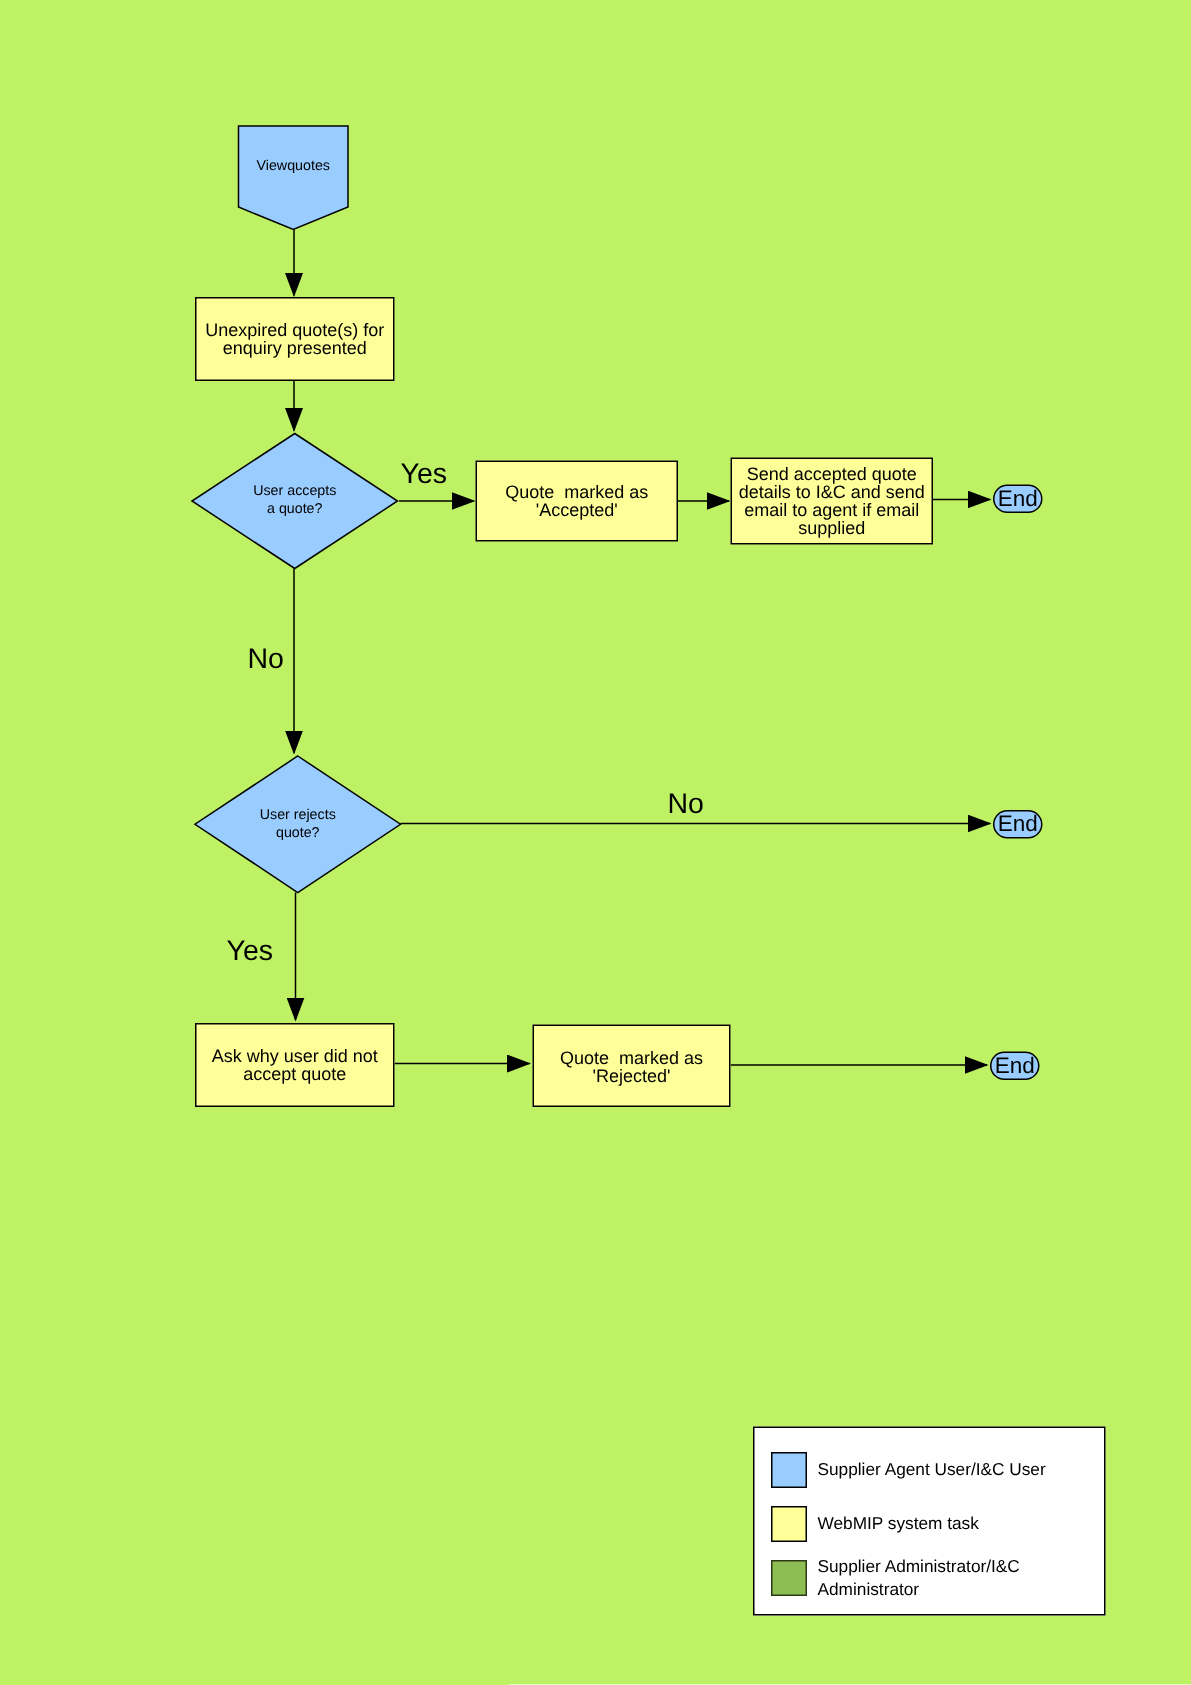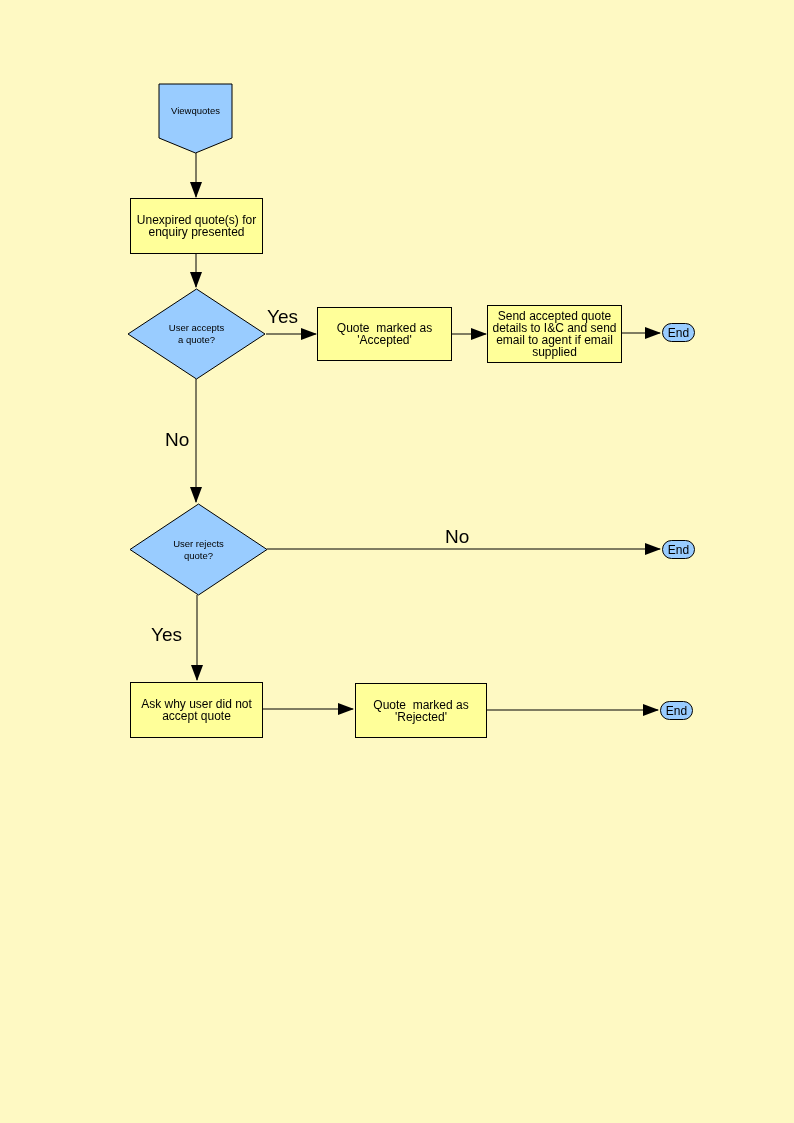--- a/index.html
+++ b/index.html
@@ -1,20 +1,20 @@
 <!DOCTYPE html>
 <html><head>
 <meta charset="utf-8">
 <style>
   html, body { margin: 0; padding: 0; background: #ffffff; }
   .page {
     position: relative;
     width: 794px;
     height: 1123px;
-    background: #fef9c3;
+    background: #bef264;
     font-family: "Liberation Sans", sans-serif;
     color: #000000;
     overflow: hidden;
   }
   .layer { position: absolute; left: 0; top: 0; }
   .node-text {
     position: absolute;
     display: flex;
     align-items: center;
     justify-content: center;
@@ -40,21 +40,21 @@
     position: absolute;
     width: 33px;
     height: 19px;
     background: #99CCFF;
     border: 1px solid #000000;
     border-radius: 9.5px;
     box-sizing: border-box;
     display: flex;
     align-items: center;
     justify-content: center;
-    font-size: 12px;
+    font-size: 15px;
   }
   .edge-label {
     position: absolute;
     font-size: 19px;
     line-height: 24px;
   }
   .legend {
     position: absolute;
     left: 502px;
     top: 951px;
@@ -135,14 +135,24 @@
 
   <div class="end-node" style="left:662px; top:323px;">End</div>
   <div class="end-node" style="left:662px; top:540px;">End</div>
   <div class="end-node" style="left:660px; top:701px;">End</div>
 
   <div class="edge-label" style="left:267px; top:305px;">Yes</div>
   <div class="edge-label" style="left:165px; top:428px;">No</div>
   <div class="edge-label" style="left:445px; top:525px;">No</div>
   <div class="edge-label" style="left:151px; top:623px;">Yes</div>
 
+  <div class="legend">
+    <div class="swatch swatch-blue" style="top:16px;"></div>
+    <div class="legend-label" style="top:16px; height:24px; width:185px;">Supplier Agent User/I&amp;C User</div>
+
+    <div class="swatch swatch-yellow" style="top:52px;"></div>
+    <div class="legend-label" style="top:52px; height:24px; width:185px;">WebMIP system task</div>
+
+    <div class="swatch swatch-green" style="top:88px;"></div>
+    <div class="legend-label" style="top:86px; width:170px;">Supplier Administrator/I&amp;C Administrator</div>
+  </div>
 
 </div>
 
 </body></html>

